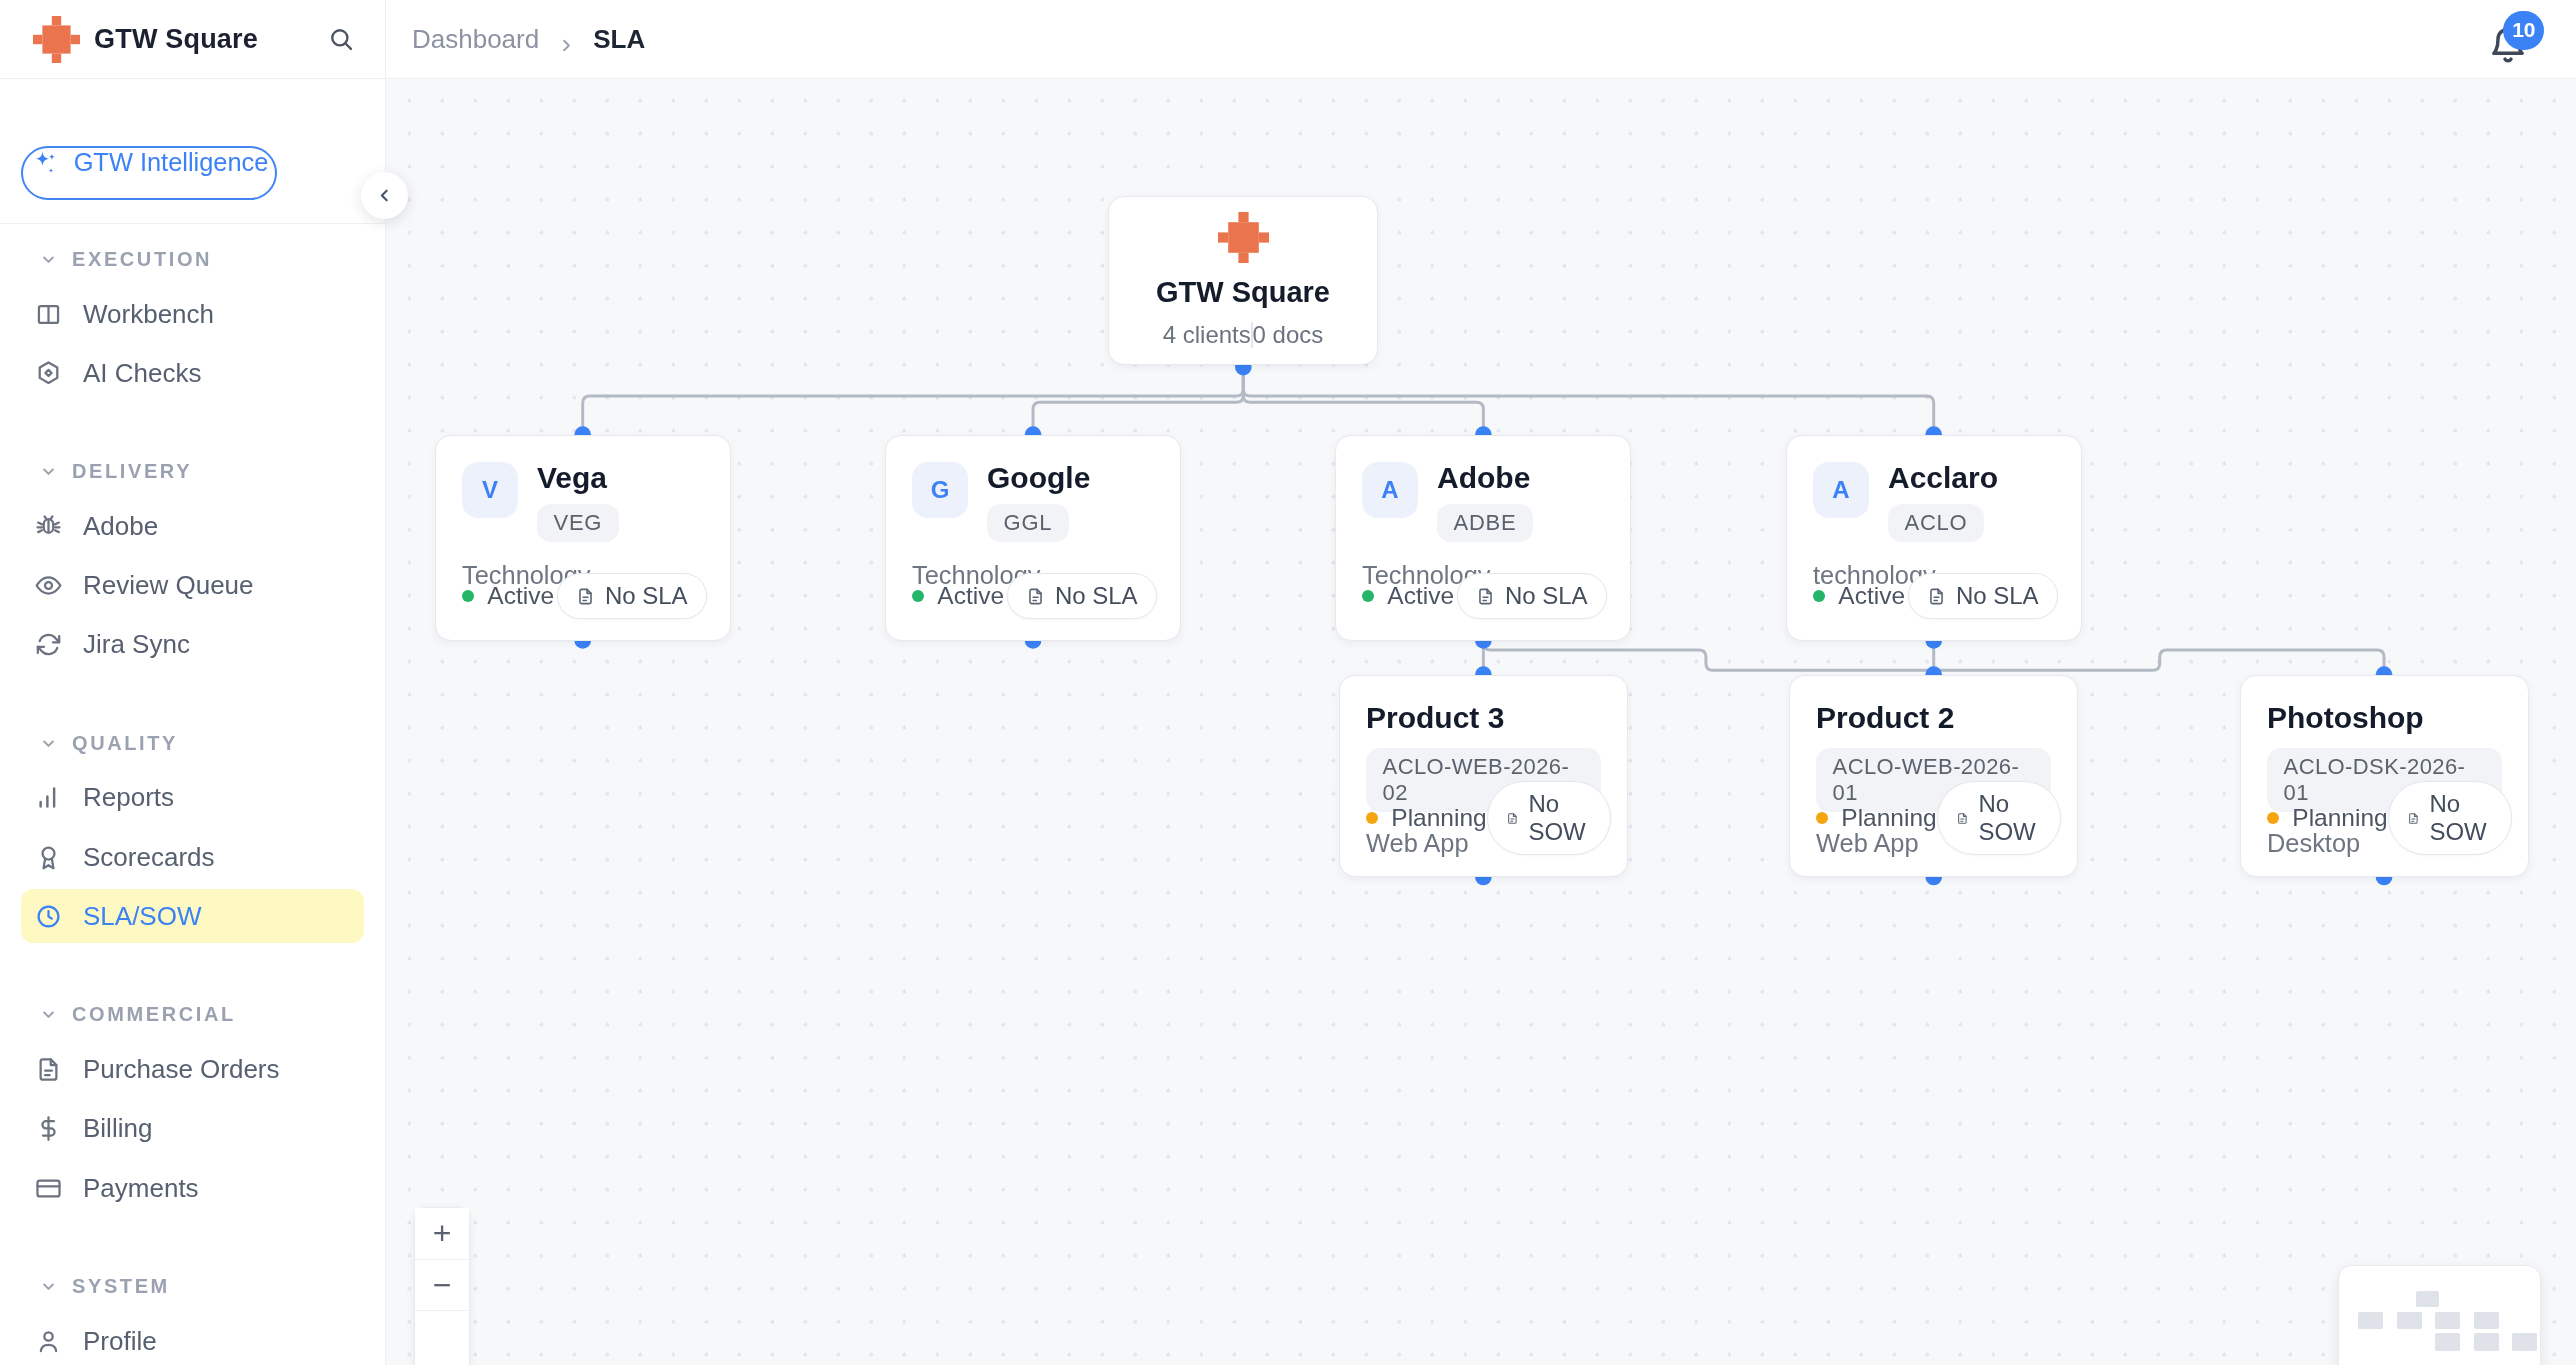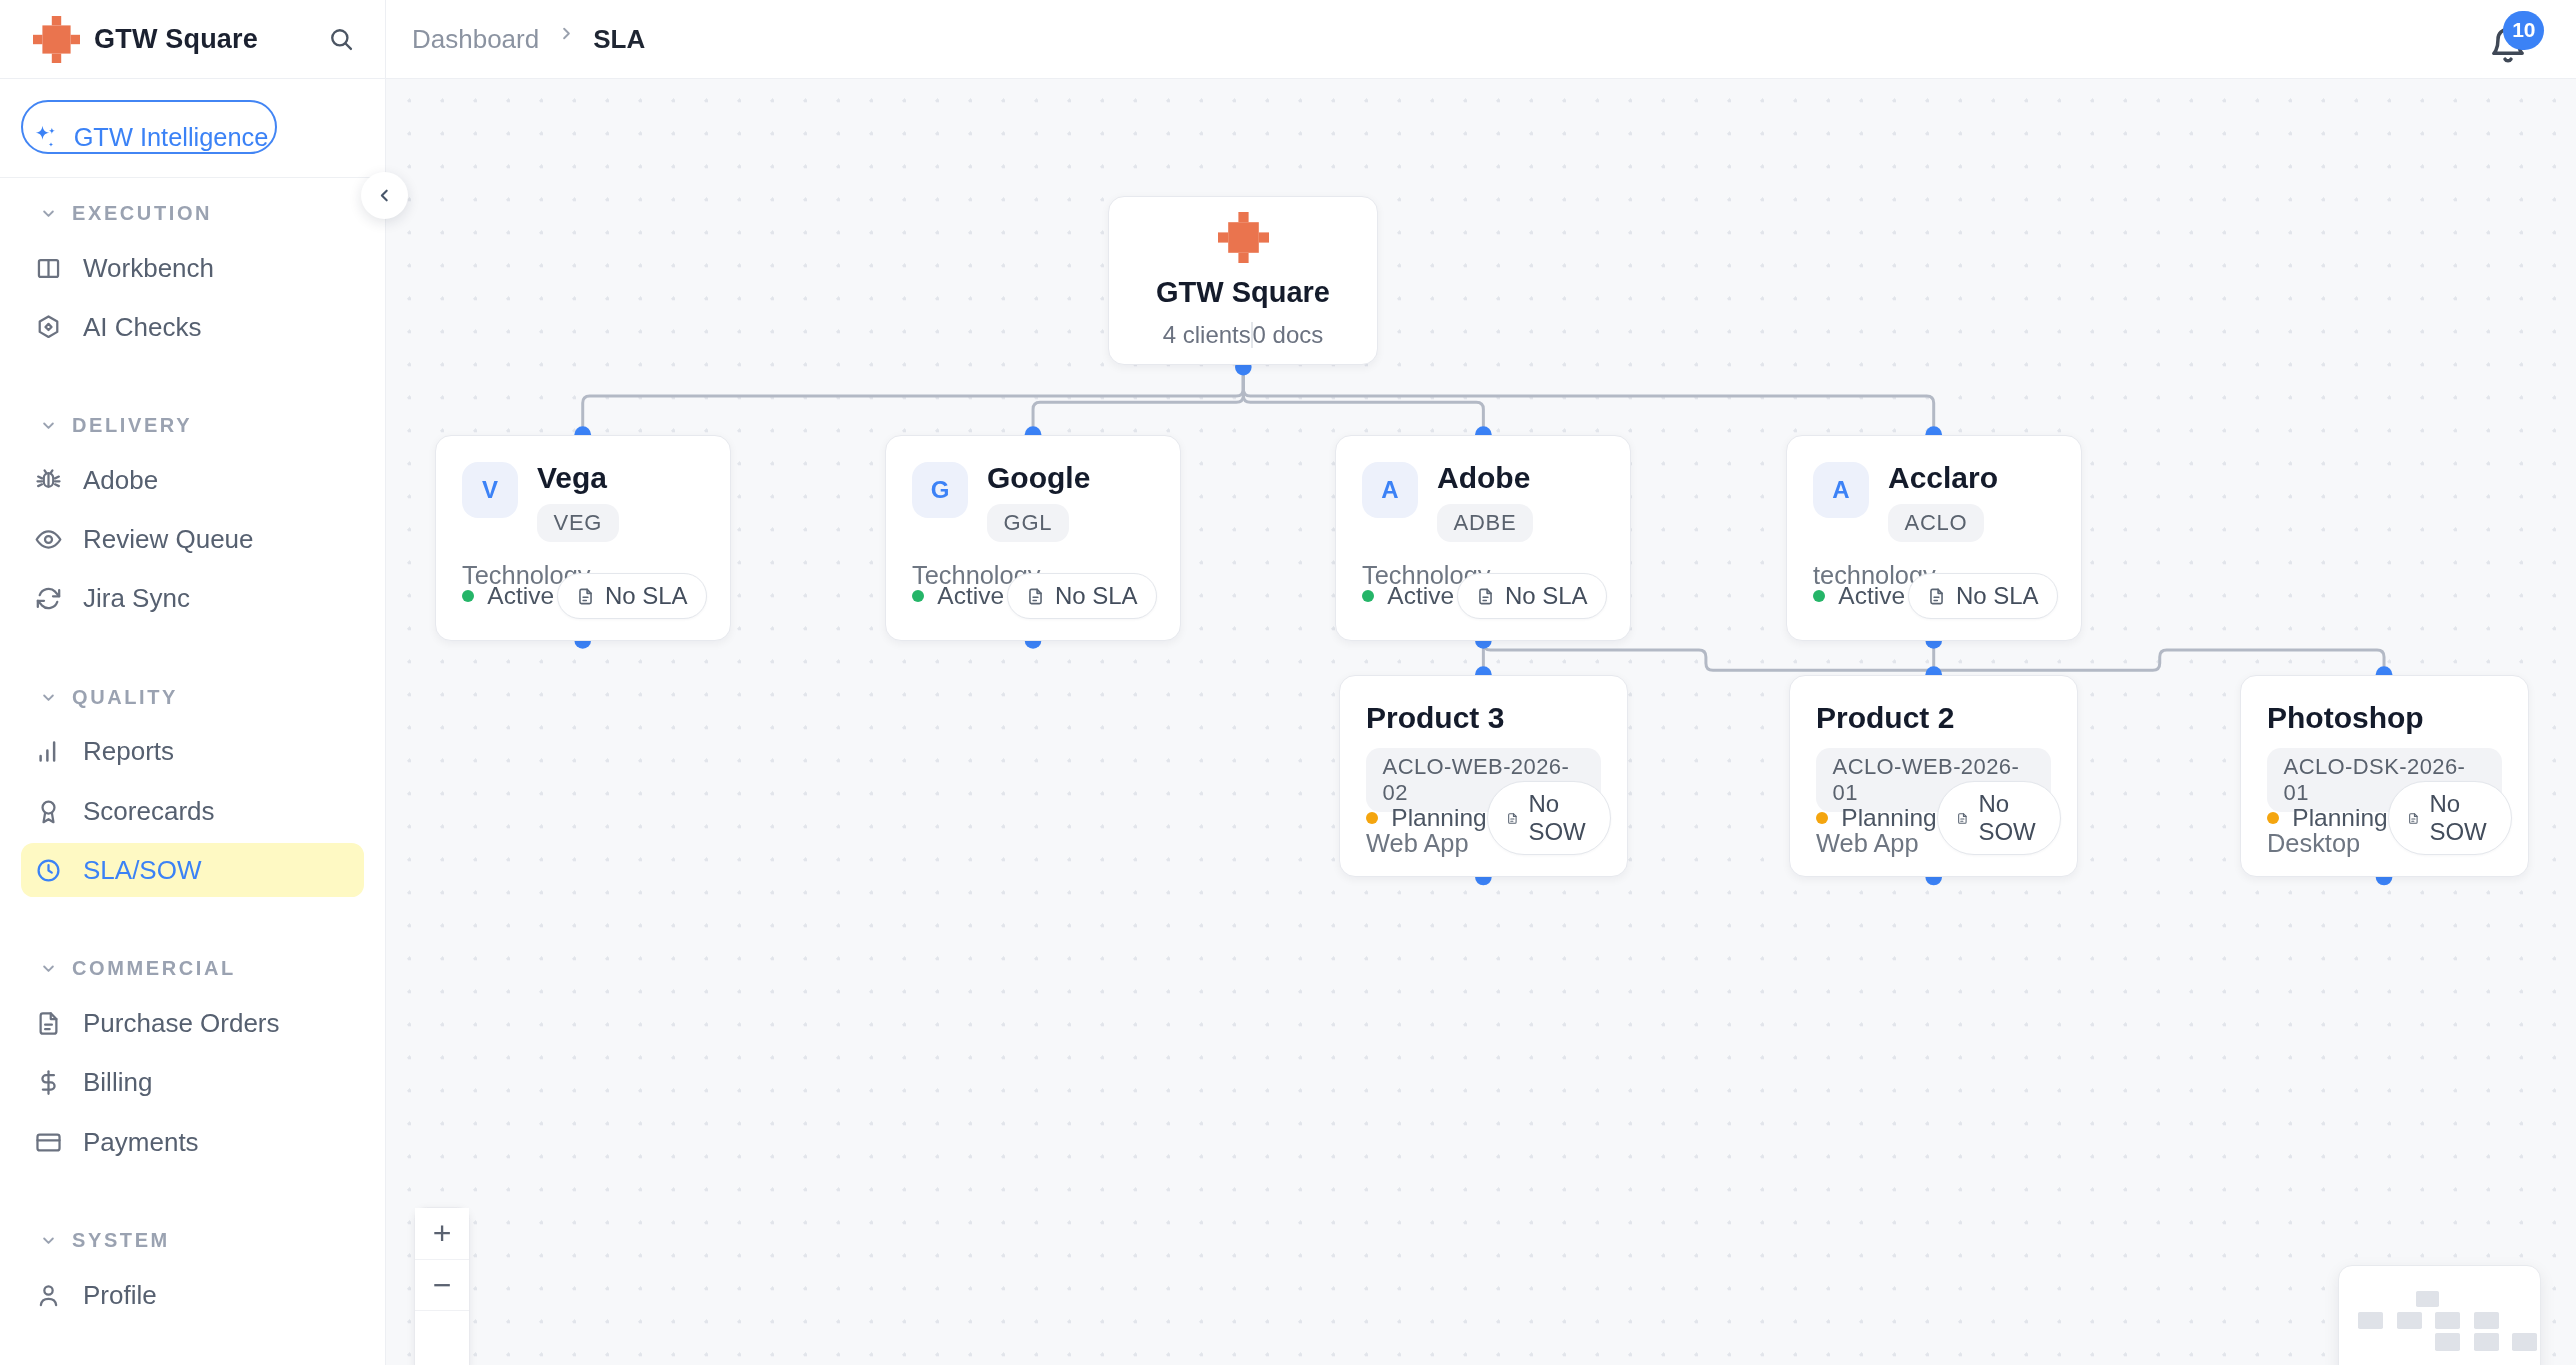--- a/index.html
+++ b/index.html
@@ -8,41 +8,41 @@
 
   
   .canvas { position:absolute; left:386px; top:79px; right:0; bottom:0; background:#f7f8fa;
             background-image:radial-gradient(#e2e5eb 2px, transparent 2px);
             background-size:33px 33px; background-position:7px 5.3px; }
   svg.edges { position:absolute; left:0; top:0; width:2576px; height:1365px; pointer-events:none; }
 
   
   .topbar { position:absolute; left:386px; top:0; right:0; height:79px; background:#fff;
             border-bottom:1.8px solid #edeff3; display:flex; align-items:center; padding:0 44px 0 26px; }
-  .crumb { display:flex; align-items:flex-start; gap:17.5px; font-size:26px; }
+  .crumb { display:flex; align-items:flex-end; gap:17.5px; font-size:26px; }
   .crumb .root { color:#8b93a1; }
   .crumb .sep  { color:#9aa1ae; display:flex; }
   .crumb .cur  { color:#1f2633; font-weight:700; }
   .bell-wrap { margin-left:auto; position:relative; width:46px; height:53px; cursor:pointer; }
   .bell-wrap svg { position:absolute; left:1.8px; top:12.3px; color:#3f4856; }
   .nbadge { position:absolute; right:-12.3px; top:-1.8px; min-width:39px; height:39px; border-radius:875px;
             background:#3b82f6; color:#fff; font-size:21px; font-weight:700; display:flex;
             align-items:center; justify-content:center; padding:0 8.8px; }
 
   
   .sidebar { position:absolute; left:0; top:0; width:386px; height:1365px; background:#fff;
              border-right:1.8px solid #edeff3; z-index:5; }
   .side-head { height:79px; display:flex; align-items:center; padding:0 30px 0 33px; border-bottom:1.8px solid #edeff3; }
   .logo { width:47px; height:47px; flex:0 0 auto; }
   .app-title { font-size:27px; font-weight:700; color:#1b2130; margin-left:14px; letter-spacing:0.2px; }
   .search-btn { margin-left:auto; color:#4b5563; cursor:pointer; display:flex; }
 
   .intel-zone { padding:21px 21px 23px; border-bottom:1.8px solid #eef0f3; }
   .intel-btn { width:256px; height:54px; border:2.6px solid #4285f4; border-radius:28px; background:#fff;
-               display:flex; align-items:flex-end; justify-content:center; gap:14px; cursor:pointer; }
+               display:flex; align-items:flex-start; justify-content:center; gap:14px; cursor:pointer;margin-top:46px; }
   .intel-btn span { color:#3b82f6; font-size:25.4px; font-weight:500; }
 
   .nav { padding-top:16px; }
   .nav-section + .nav-section { margin-top:52px; }
   .sec-head { height:39px; display:flex; align-items:center; gap:14px; padding-left:39px;
               color:#9aa2b1; font-size:20px; font-weight:600; letter-spacing:2.6px; cursor:pointer; }
   .sec-items { margin-top:8px; display:flex; flex-direction:column; gap:5.3px; padding:0 21px; }
   .nav-item { height:54px; border-radius:12.3px; display:flex; align-items:center; gap:21px;
               padding-left:14px; color:#566070; font-size:26px; cursor:pointer; }
   .nav-item .ic { color:#6b7280; flex:0 0 auto; }

